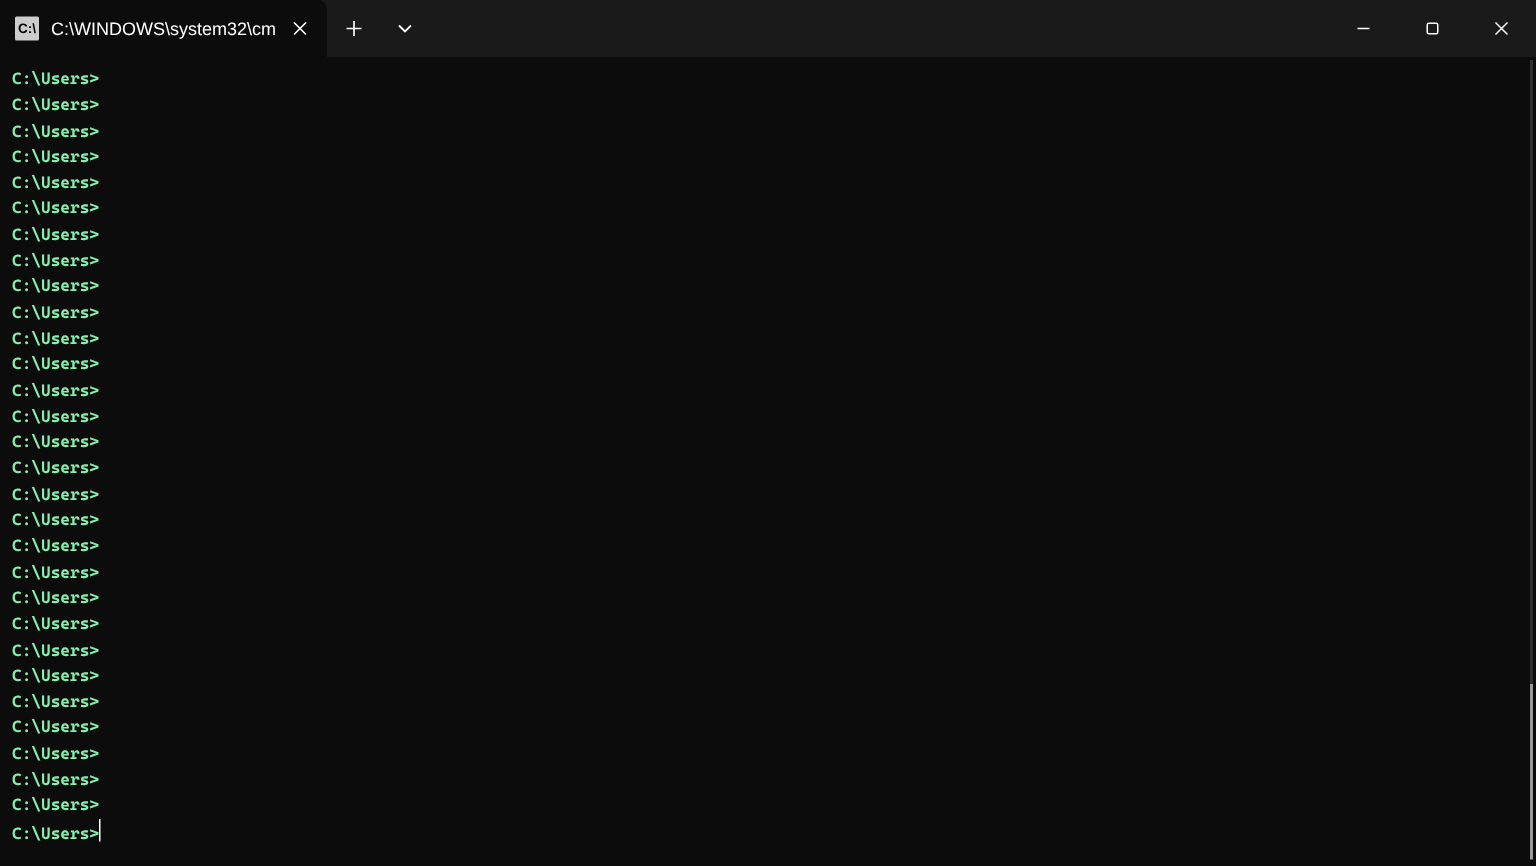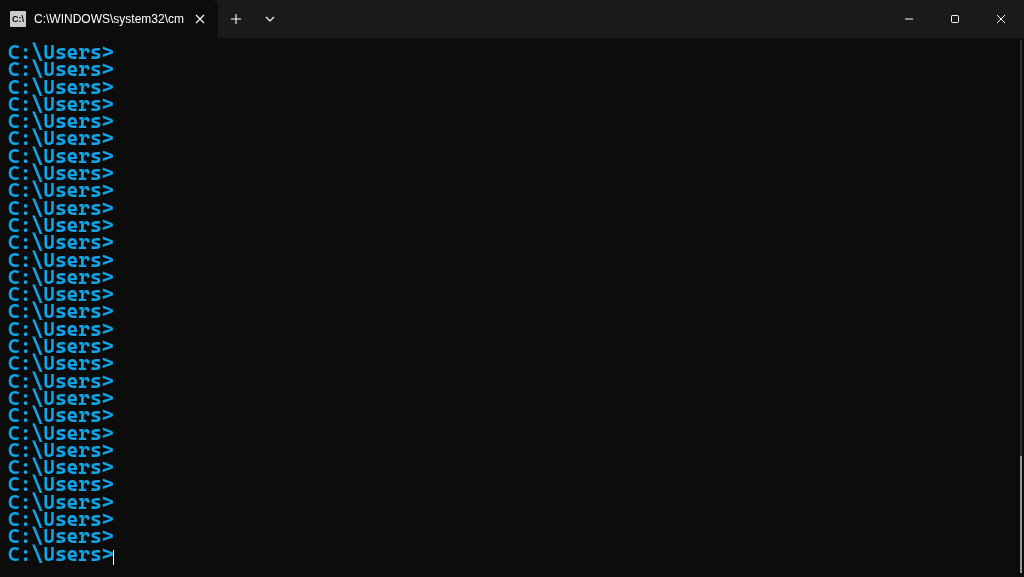--- a/index.html
+++ b/index.html
@@ -96,22 +96,22 @@
       width: 46px;
       height: 38px;
       display: flex;
       align-items: center;
       justify-content: center;
       color: #ffffff;
       cursor: pointer;
     }
     .terminal-body {
       padding: 6px 8px;
-      color: #0ea5e9;
-      font-size: 20px;
+      color: #86efac;
+      font-size: 11px;
       line-height: 17.3px;
       font-family: Consolas, "Cascadia Mono", monospace;
       font-weight: bold;
       white-space: pre;
       position: relative;
       height: calc(100% - 38px);
     }
     .prompt-line {
       display: block;
     }

